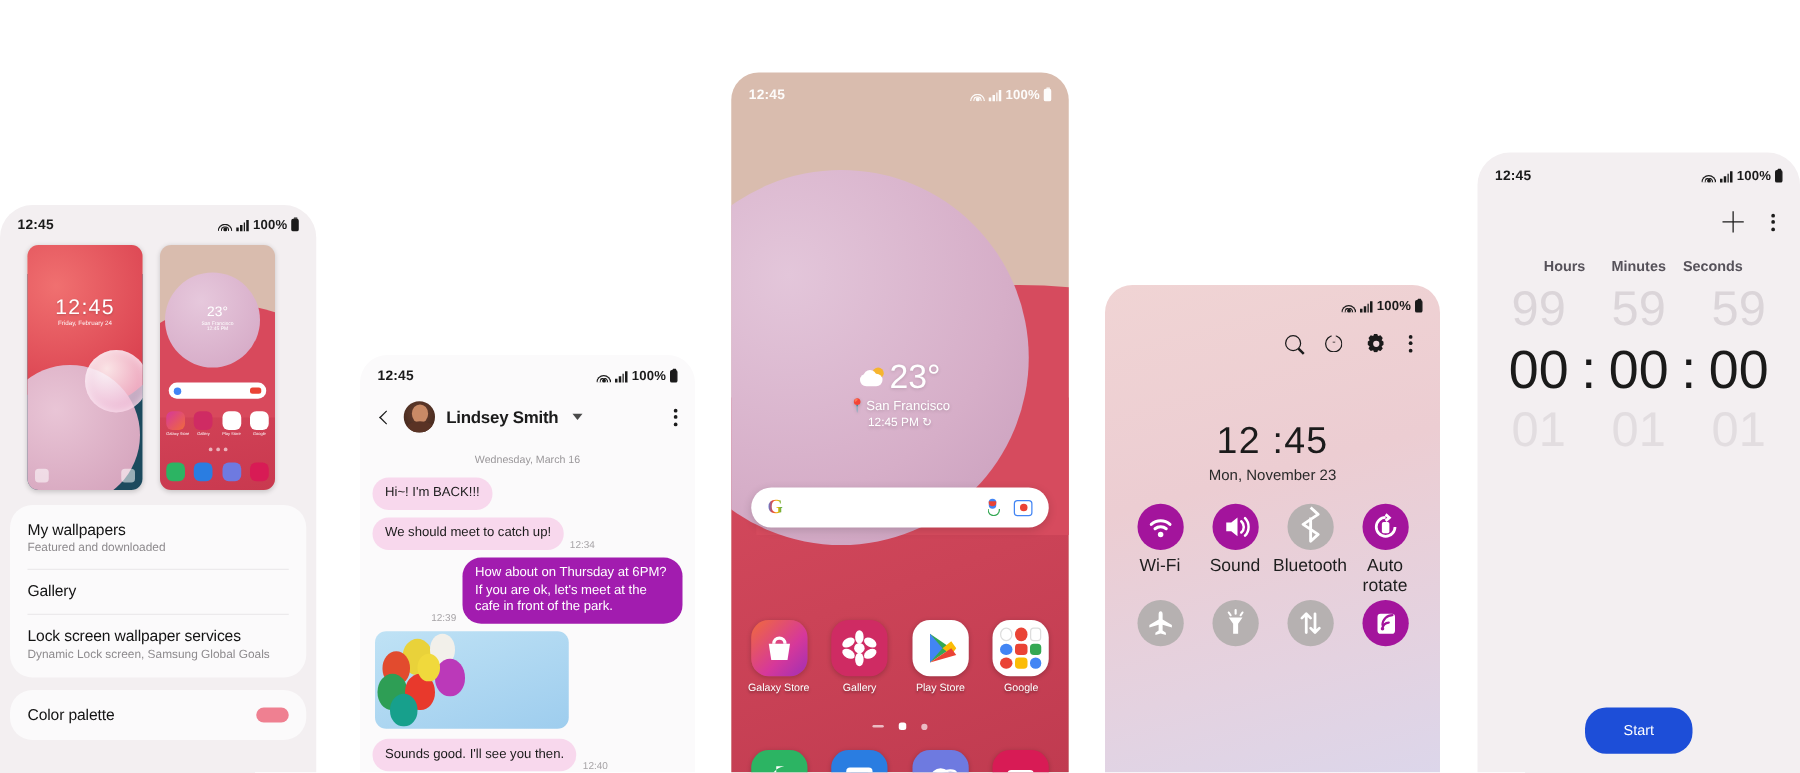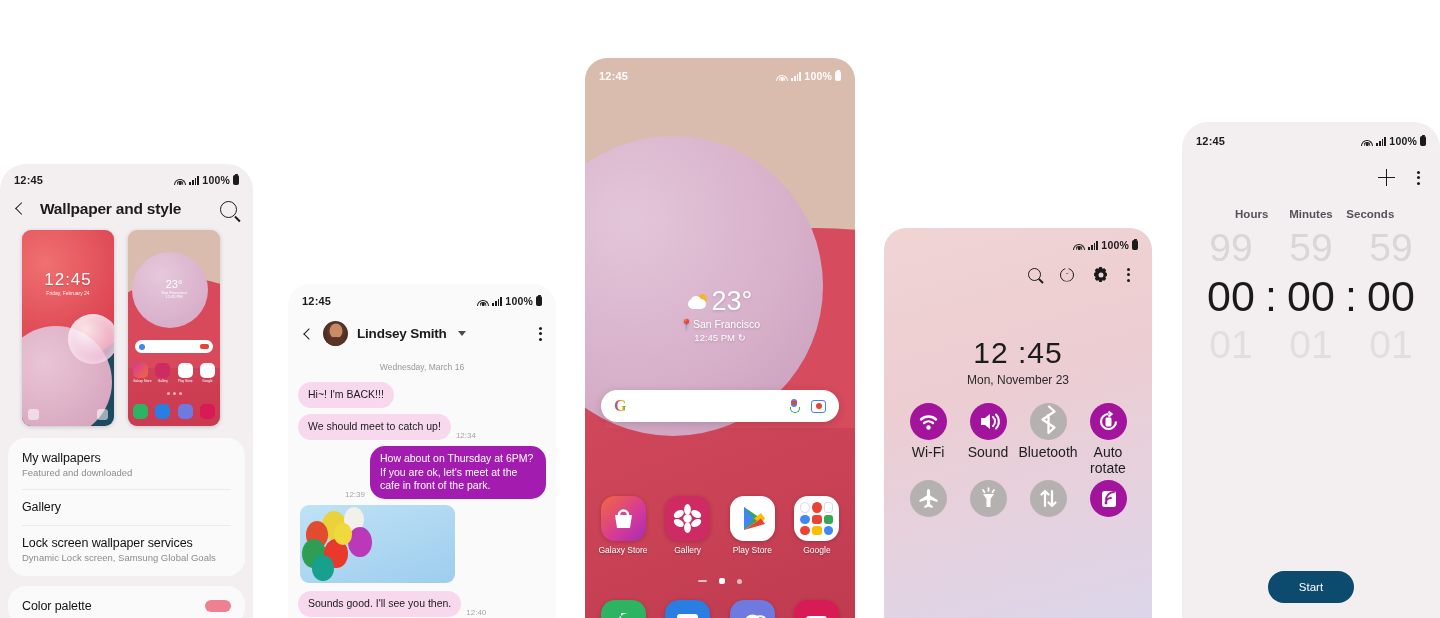--- a/index.html
+++ b/index.html
@@ -215,21 +215,21 @@
   .tm-heads span{font-size:11.5px;color:#56525a;width:68px;text-align:center;font-weight:bold;}
   .tm-dial{position:relative;text-align:center;}
   .tm-line{display:flex;justify-content:center;align-items:baseline;}
   .tm-line span{width:62px;text-align:center;display:inline-block;}
   .tm-prev{font-size:39px;color:#dbd5d9;font-weight:300;margin-top:6px;}
   .tm-cur{font-size:43px;color:#1a1a1a;font-weight:400;margin-top:2px;}
   .tm-cur .sep{width:18px;color:#1a1a1a;}
   .tm-prev .sep,.tm-next .sep{width:18px;color:transparent;}
   .tm-next{font-size:39px;color:#e2dde0;font-weight:300;margin-top:2px;}
   .tm-start{position:absolute;left:50%;bottom:15px;transform:translateX(-50%);
-            width:86px;height:32px;border-radius:17px;background:#0c4a6e;color:#fff;
+            width:86px;height:37px;border-radius:17px;background:#1d4ed8;color:#fff;
             display:flex;align-items:center;justify-content:center;font-size:11.5px;cursor:pointer;border:none;}
 </style>
 </head>
 <body>
 
 <div class="stage">
 
   <div class="panel" id="p1">
     <div class="statusbar">
       <span>12:45</span>
@@ -243,25 +243,20 @@
             <b></b>
             <b></b>
             <b></b>
             <b></b>
           </span>
         <span>100%</span>
         <span class="ic-bat"></span>
       </span>
     </div>
 
-    <div class="p1-appbar">
-      <span class="p1-back"></span>
-      <span class="p1-title">Wallpaper and style</span>
-      <span class="p1-search"></span>
-    </div>
 
     <div class="p1-thumbs">
       <div class="thumb thumb-lock">
         <div class="tl-red"></div>
         <div class="tl-pink"></div>
         <div class="tl-bubble"></div>
         <div class="tl-time">12:45</div>
         <div class="tl-date">Friday, February 24</div>
         <div class="tl-ic l"></div>
         <div class="tl-ic r"></div>

